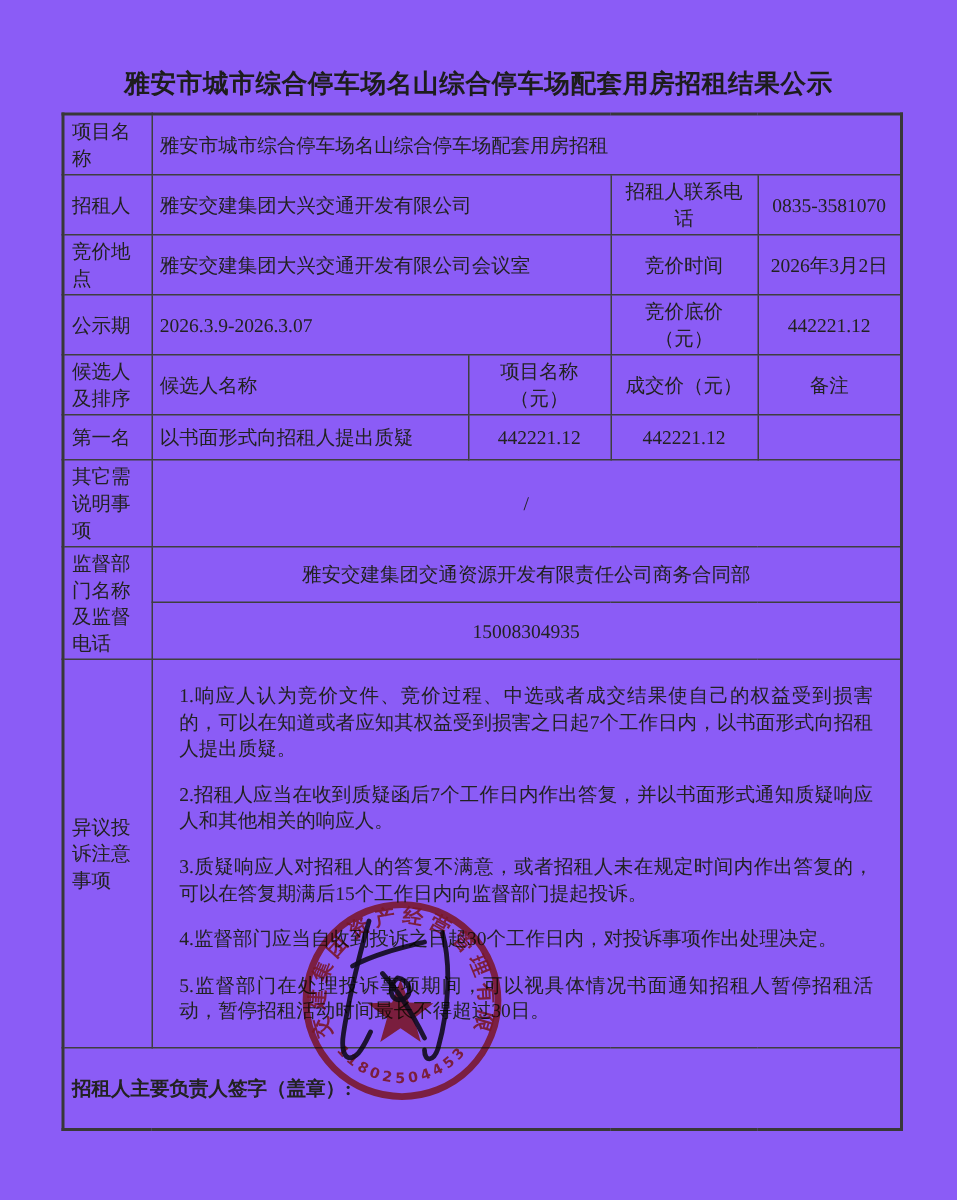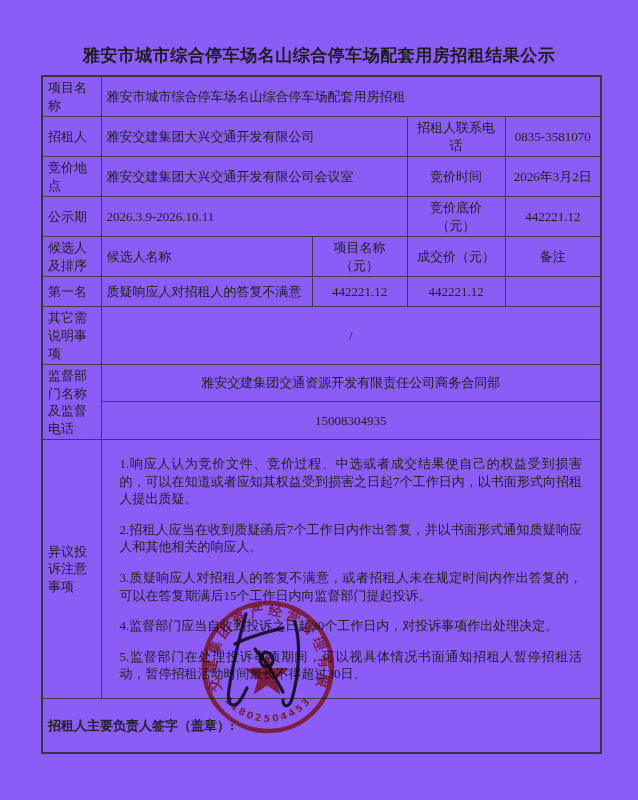--- a/index.html
+++ b/index.html
@@ -96,34 +96,34 @@
         <td class="c">0835-3581070</td>
       </tr>
       <tr class="h35">
         <td class="lab">竞价地点</td>
         <td colspan="2">雅安交建集团大兴交通开发有限公司会议室</td>
         <td class="c">竞价时间</td>
         <td class="c">2026年3月2日</td>
       </tr>
       <tr class="h26">
         <td class="lab">公示期</td>
-        <td colspan="2">2026.3.9-2026.10.11</td>
+        <td colspan="2">2026.3.9-2026.3.07</td>
         <td class="c">竞价底价（元）</td>
         <td class="c">442221.12</td>
       </tr>
       <tr class="h30">
         <td class="lab">候选人及排序</td>
         <td class="nameLeft">候选人名称</td>
         <td class="c">项目名称（元）</td>
         <td class="c">成交价（元）</td>
         <td class="c">备注</td>
       </tr>
       <tr class="h30">
         <td class="lab">第一名</td>
-        <td>质疑响应人对招租人的答复不满意</td>
+        <td>以书面形式向招租人提出质疑</td>
         <td class="c">442221.12</td>
         <td class="c">442221.12</td>
         <td class="c"></td>
       </tr>
       <tr class="h43">
         <td class="lab">其它需说明事项</td>
         <td colspan="4" class="c">/</td>
       </tr>
       <tr class="h36">
         <td class="lab" rowspan="2">监督部门名称及监督电话</td>

